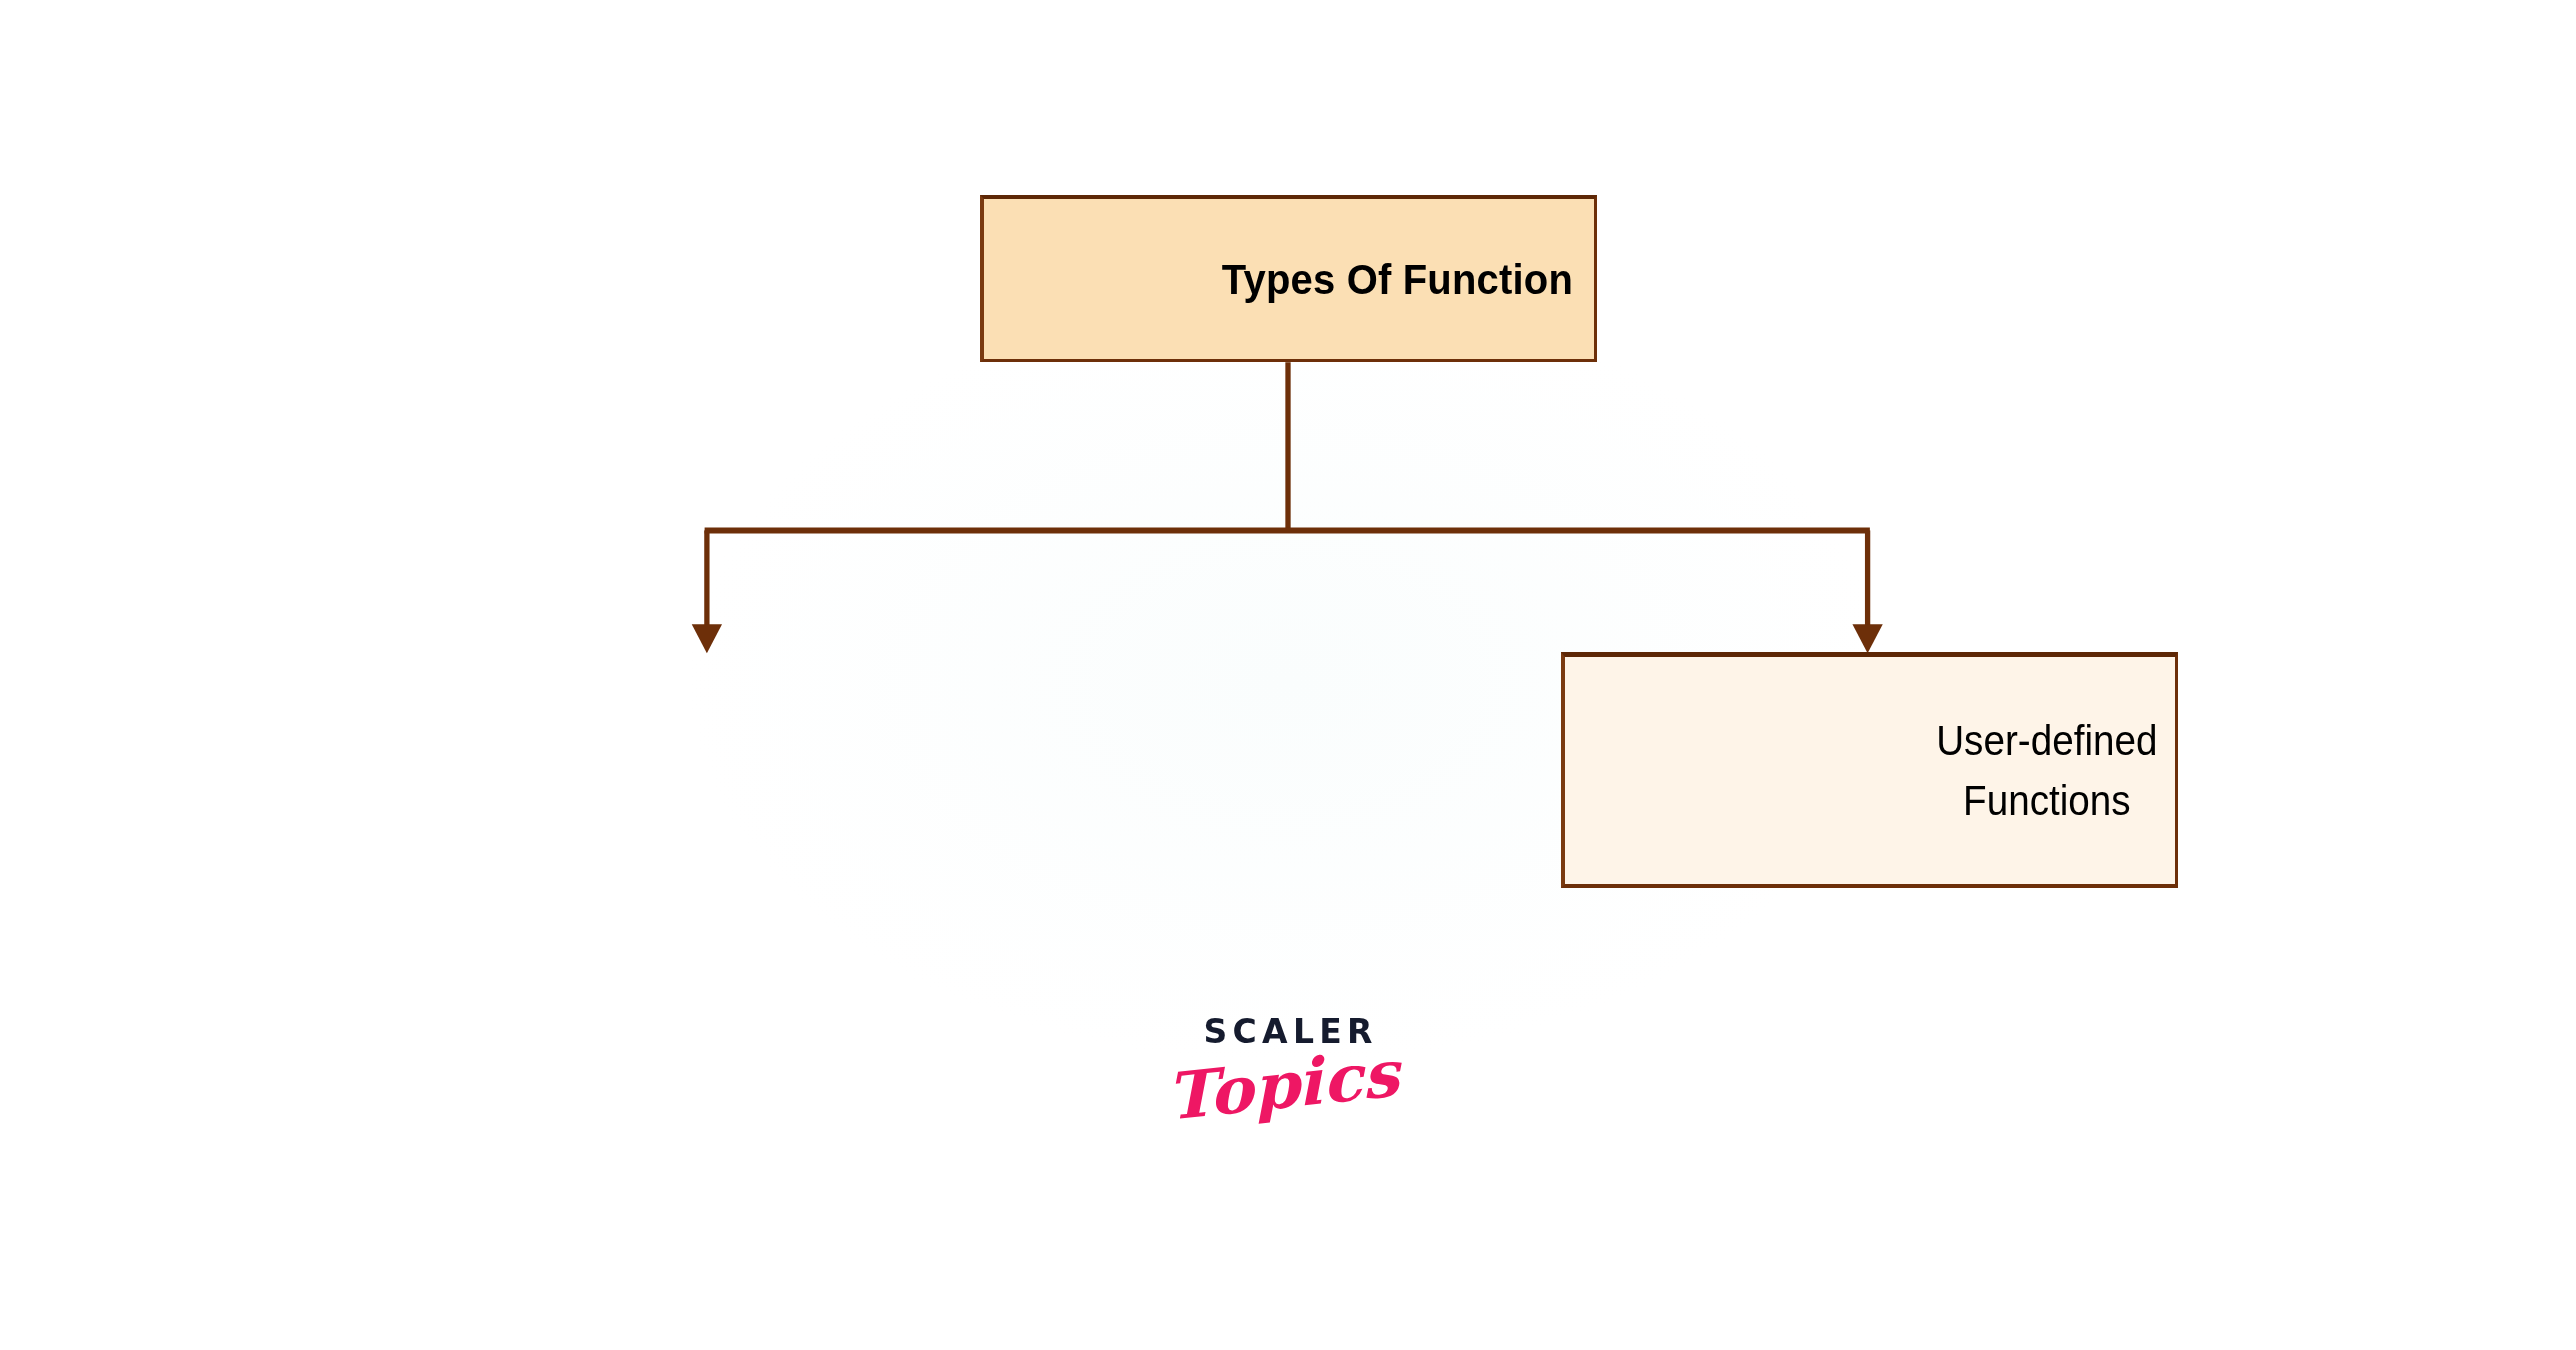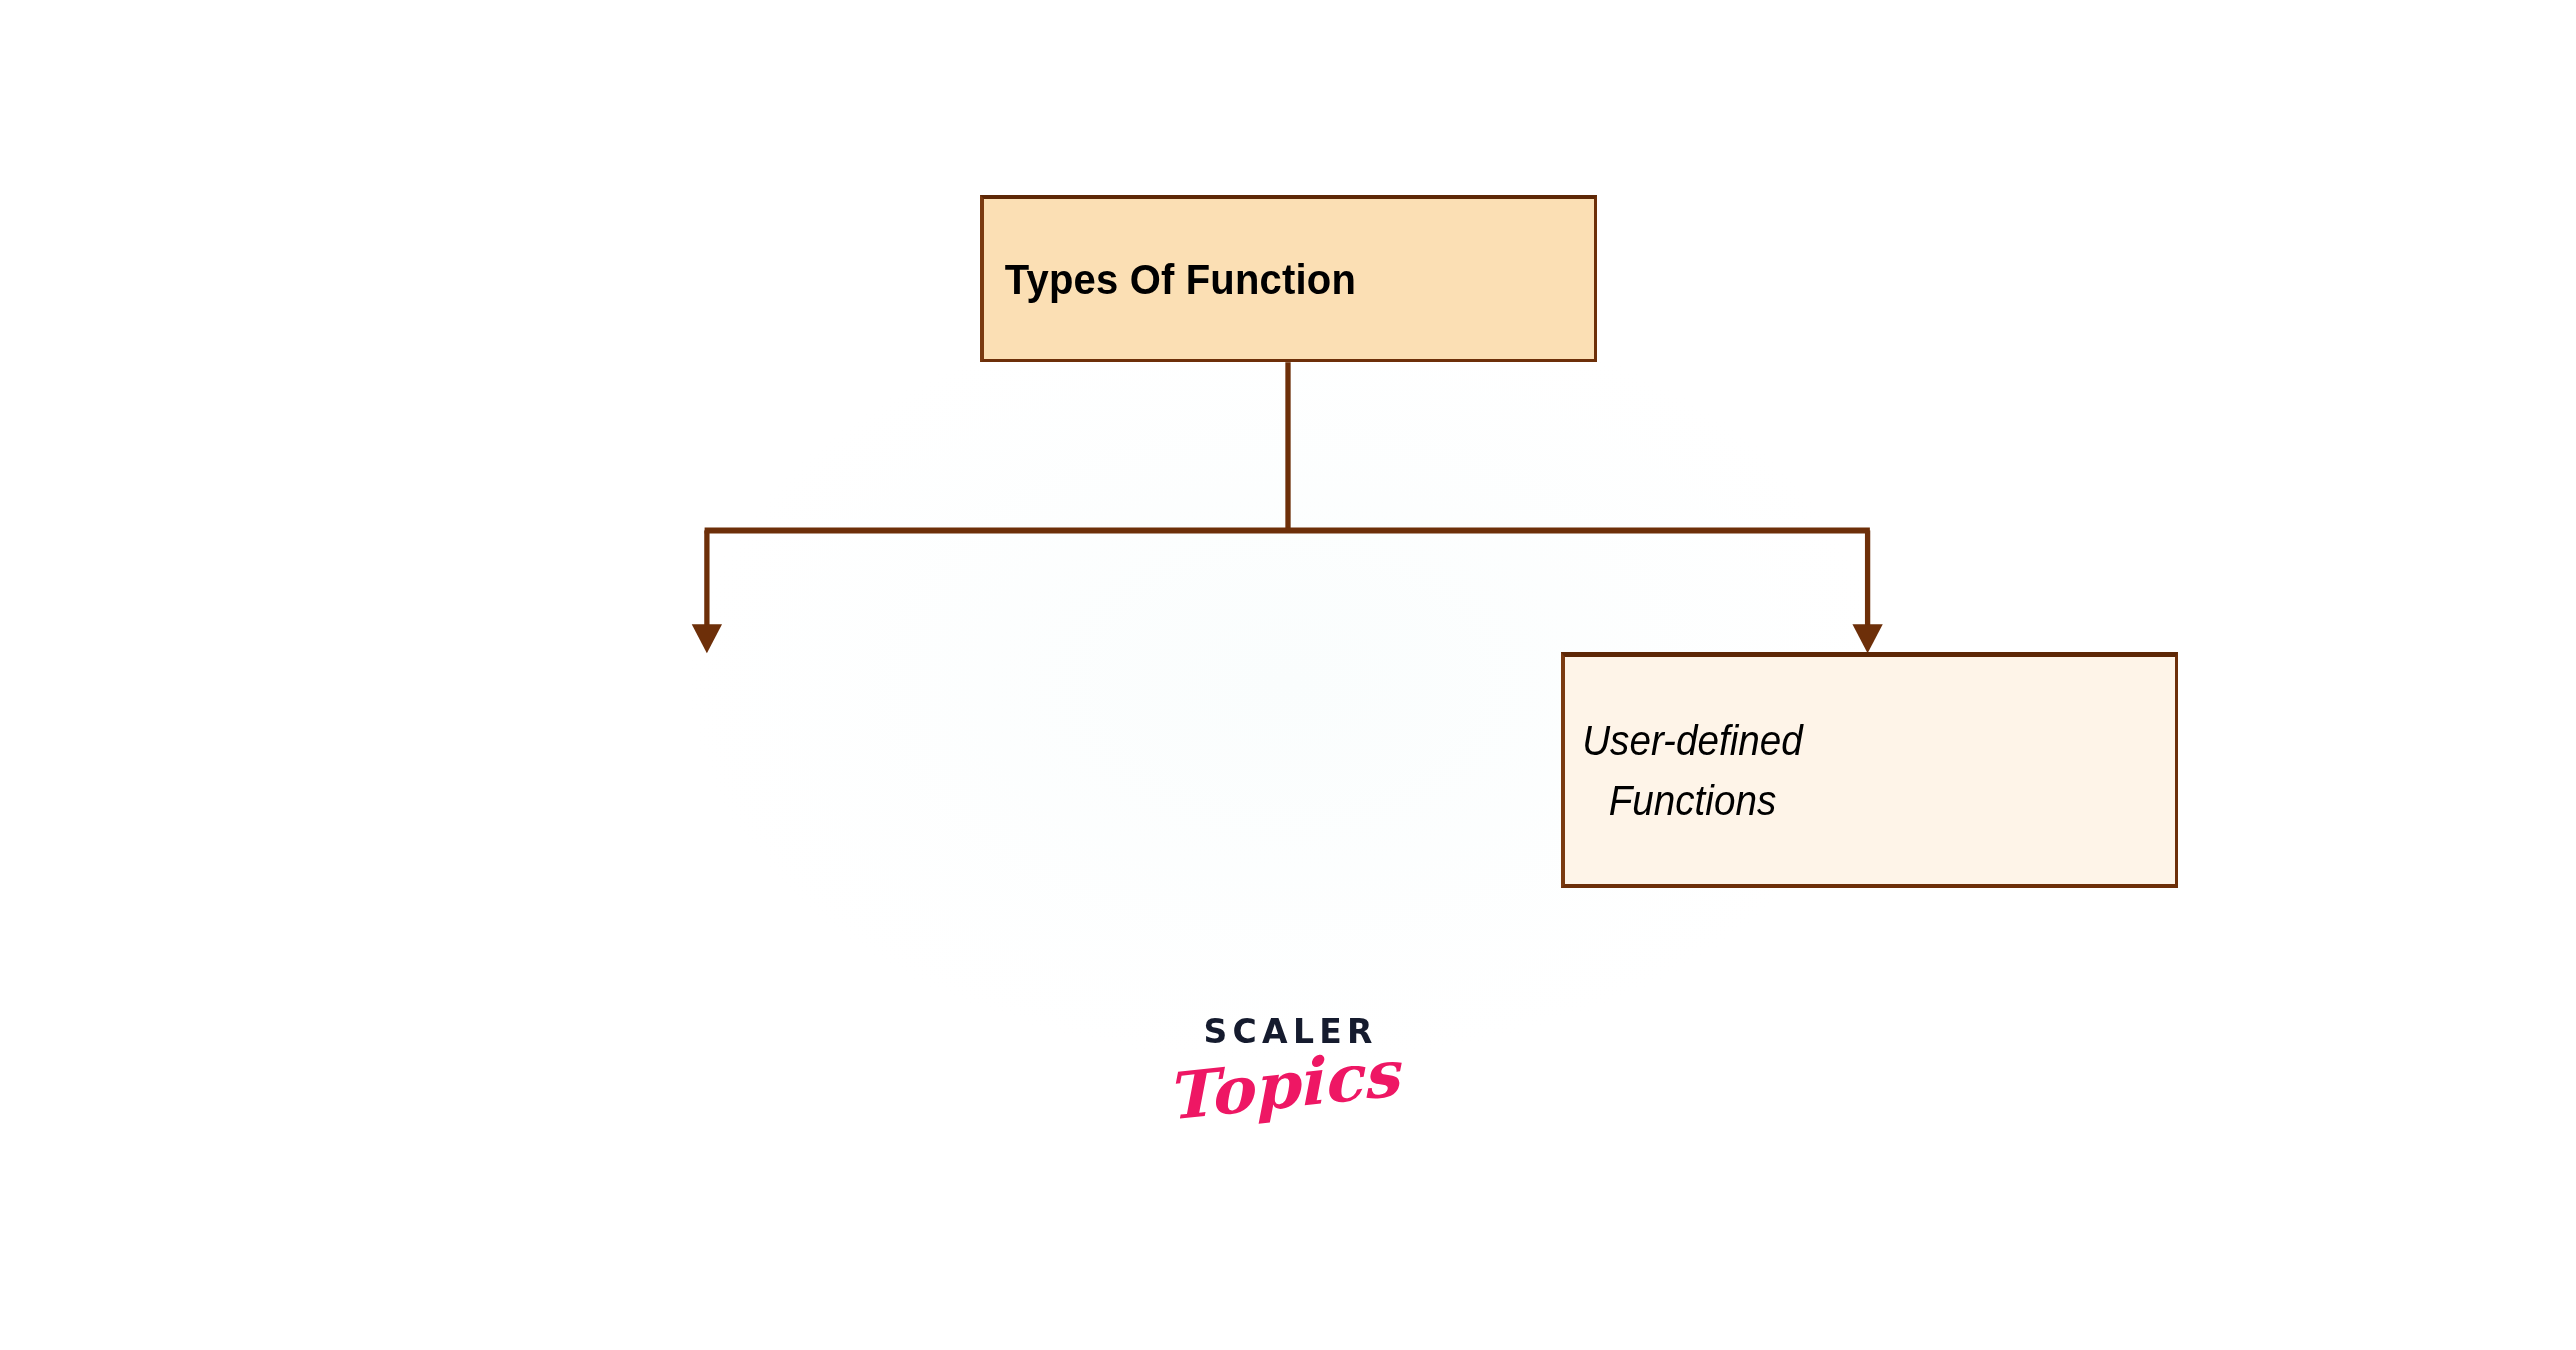--- a/index.html
+++ b/index.html
@@ -29,21 +29,21 @@
     width: 2576px;
     height: 1351px;
   }
 
   
   .node {
     position: absolute;
     box-sizing: border-box;
     display: flex;
     align-items: center;
-    justify-content: flex-start;
+    justify-content: flex-end;
     text-align: center;
     color: #000000;
     border-style: solid;
     border-color: #6d2f09;
   }
 
   .node-root {
     left: 980px;
     top: 195px;
     width: 617px;
@@ -71,21 +71,20 @@
   }
   .node-left {
     left: 400px;
     top: 652px;
     background: #fdf1e6;
   }
   .node-right {
     left: 1561px;
     top: 652px;
     background: #fef4e8;
-    font-style: italic;
   }
   .node-child .node-label {
     font-weight: normal;
     font-size: 42px;
     line-height: 1.42;
     transform: scaleX(0.92);
   }
   .node-label {
     display: block;
     white-space: pre-line;

